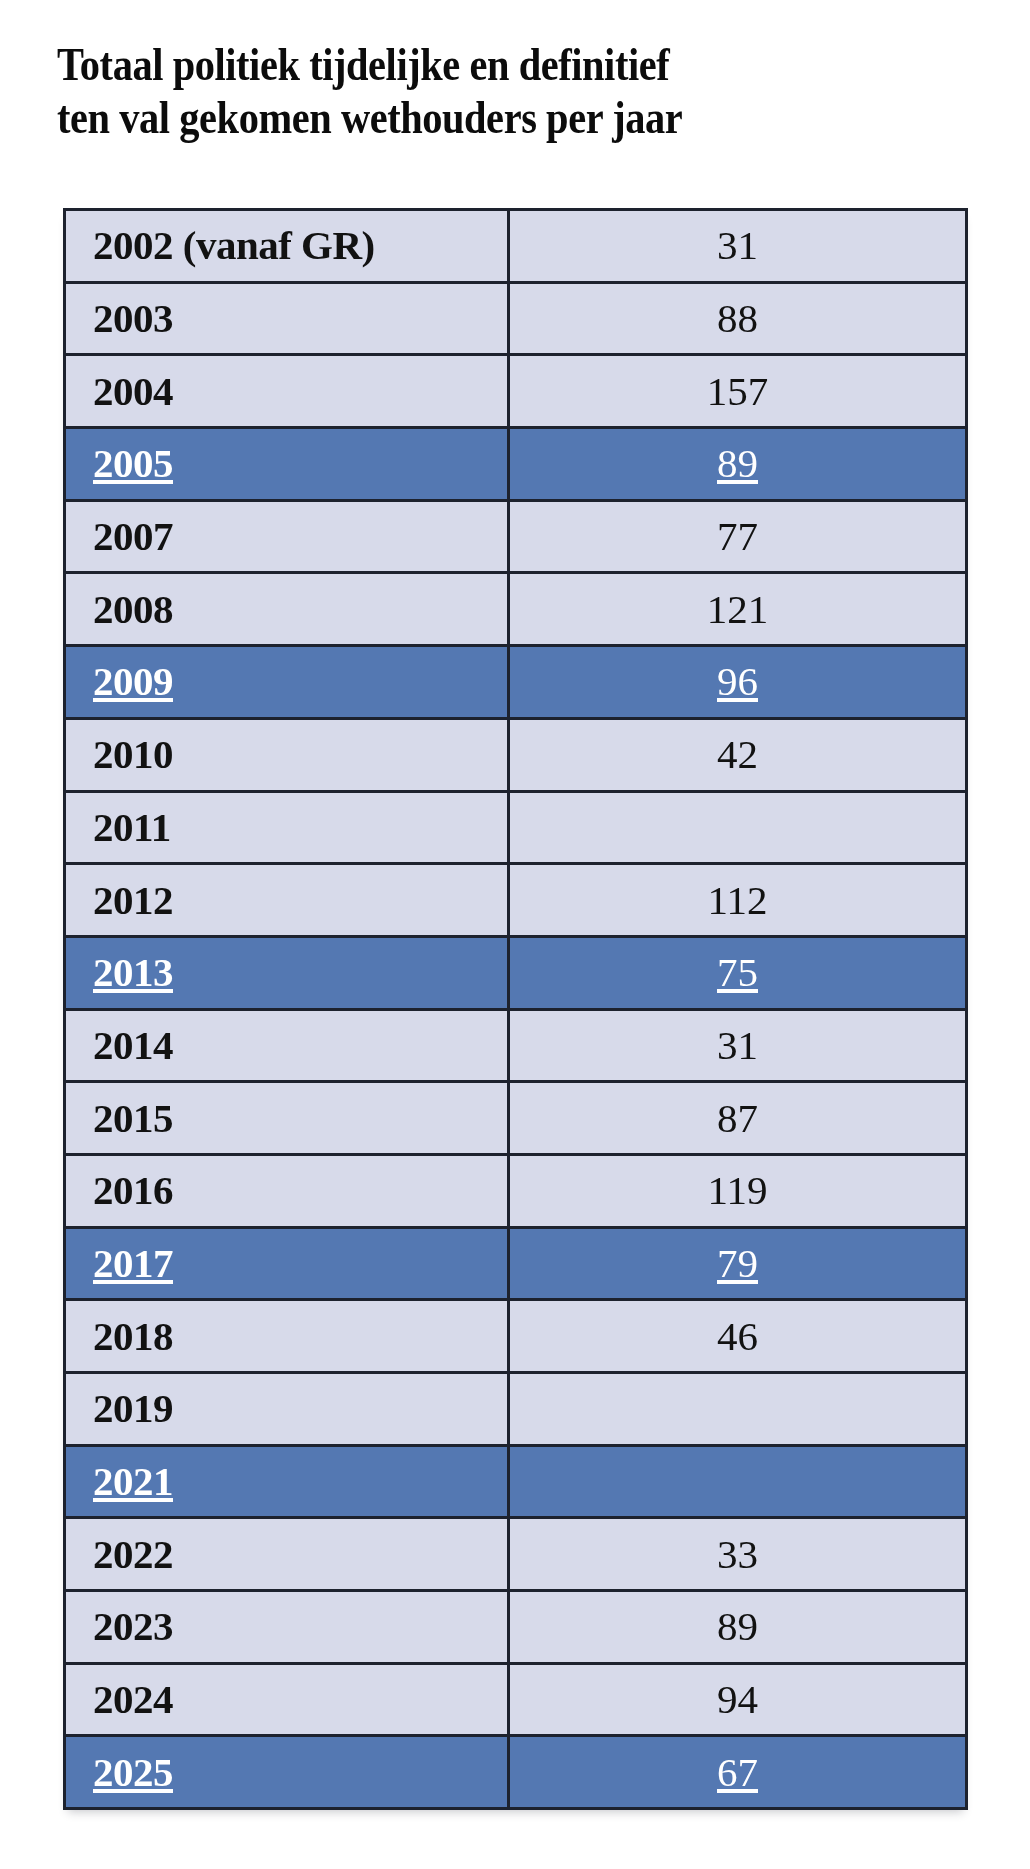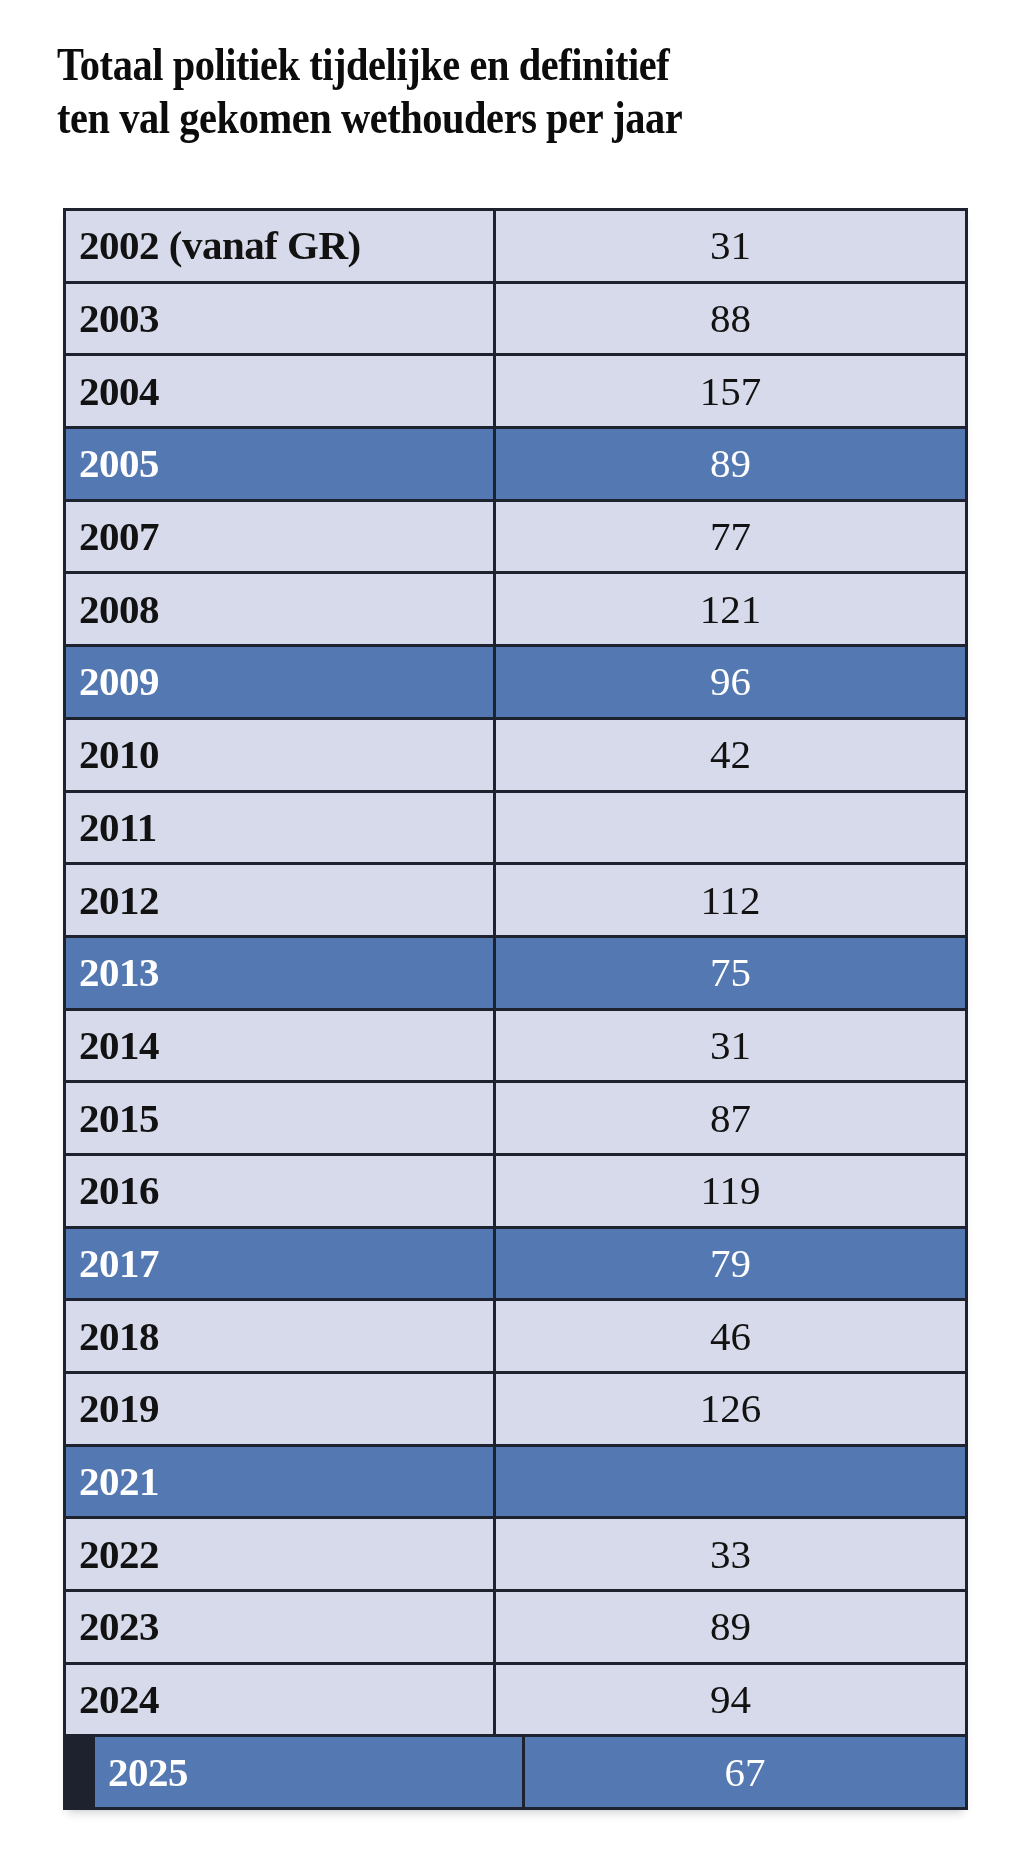--- a/index.html
+++ b/index.html
@@ -47,25 +47,27 @@
     border: 3px solid var(--border);
     background: var(--border);
     box-shadow: 0 7px 9px -5px rgba(40,45,60,0.25);
   }
   .row {
     flex: 1;
     display: flex;
     background: var(--row-light);
     color: var(--text-dark);
     border-bottom: 3px solid var(--border);
+    padding-left: 14px;
   }
-  .row:last-child { border-bottom: none; margin-left: 29px; }
+  .row:last-child { border-bottom: none; }
   .row.hl {
     background: var(--row-highlight);
     color: var(--text-light);
+    text-decoration: underline;
   }
   .cell {
     display: flex;
     align-items: center;
     font-size: 41px;
     line-height: 1;
   }
   .cell.year {
     width: 430px;
     flex: none;
@@ -147,21 +149,20 @@
       <div class="row hl">
         <div class="cell year">2017</div>
         <div class="cell value">79</div>
       </div>
       <div class="row">
         <div class="cell year">2018</div>
         <div class="cell value">46</div>
       </div>
       <div class="row">
         <div class="cell year">2019</div>
-        <div class="cell value">126</div>
       </div>
       <div class="row hl">
         <div class="cell year">2021</div>
       </div>
       <div class="row">
         <div class="cell year">2022</div>
         <div class="cell value">33</div>
       </div>
       <div class="row">
         <div class="cell year">2023</div>

